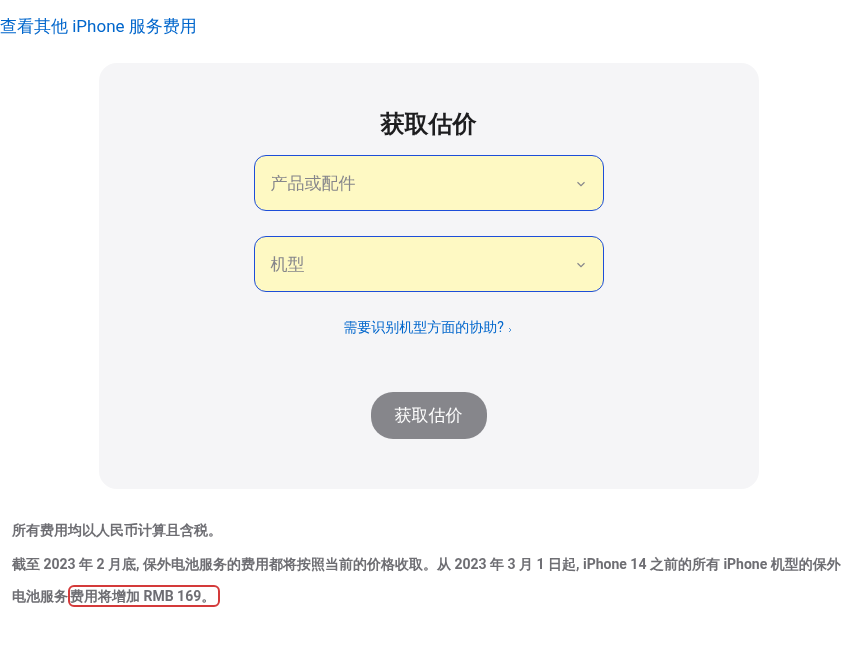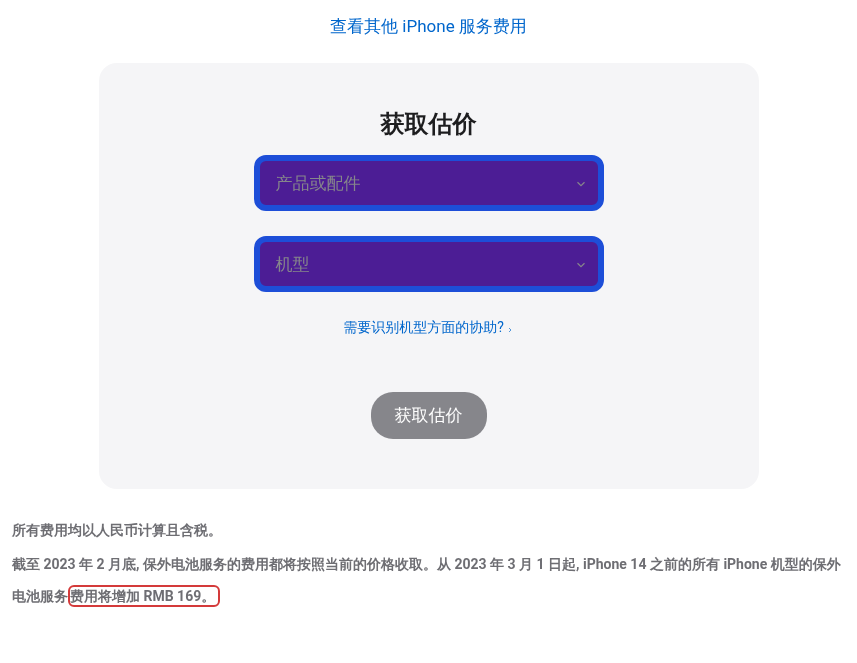--- a/index.html
+++ b/index.html
@@ -9,21 +9,20 @@
     }
     body {
       font-family: -apple-system, BlinkMacSystemFont, "Segoe UI", Roboto, Helvetica, Arial, sans-serif;
       background: #ffffff;
       color: #1d1d1f;
       width: 857px;
       height: 663px;
       overflow: hidden;
     }
     .top-link {
-      text-align: center;
       padding: 15px 0 25px 0;
       font-size: 17px;
       color: #0066cc;
       cursor: pointer;
     }
     .card {
       background: #f5f5f7;
       border-radius: 18px;
       margin: 0 auto;
       width: 660px;
@@ -42,22 +41,22 @@
       margin-bottom: 45px;
     }
     .select-wrap {
       margin: 0 auto 25px auto;
       width: 350px;
       position: relative;
     }
     .select-box {
       width: 100%;
       height: 56px;
-      background: #4c1d95;
-      border: 6px solid #1d4ed8;
+      background: #fef9c3;
+      border: 1px solid #1d4ed8;
       border-radius: 12px;
       padding: 0 40px 0 16px;
       font-size: 17px;
       color: #86868b;
       text-align: left;
       display: flex;
       align-items: center;
       cursor: pointer;
     }
     .chevron-down {

